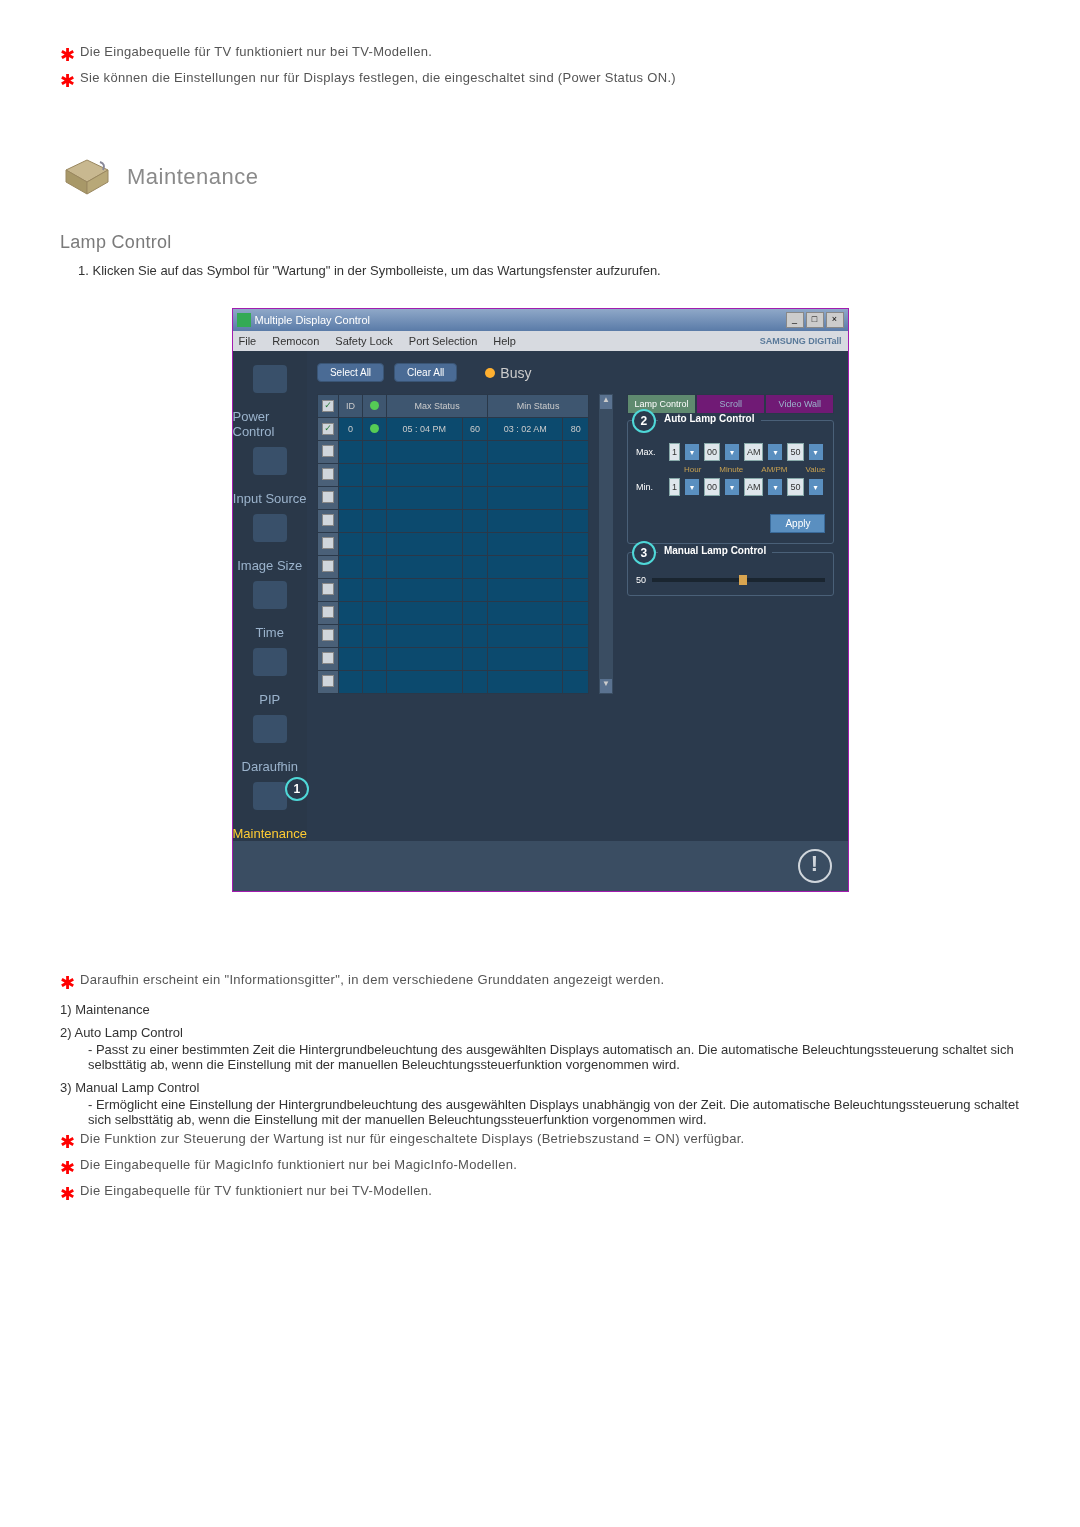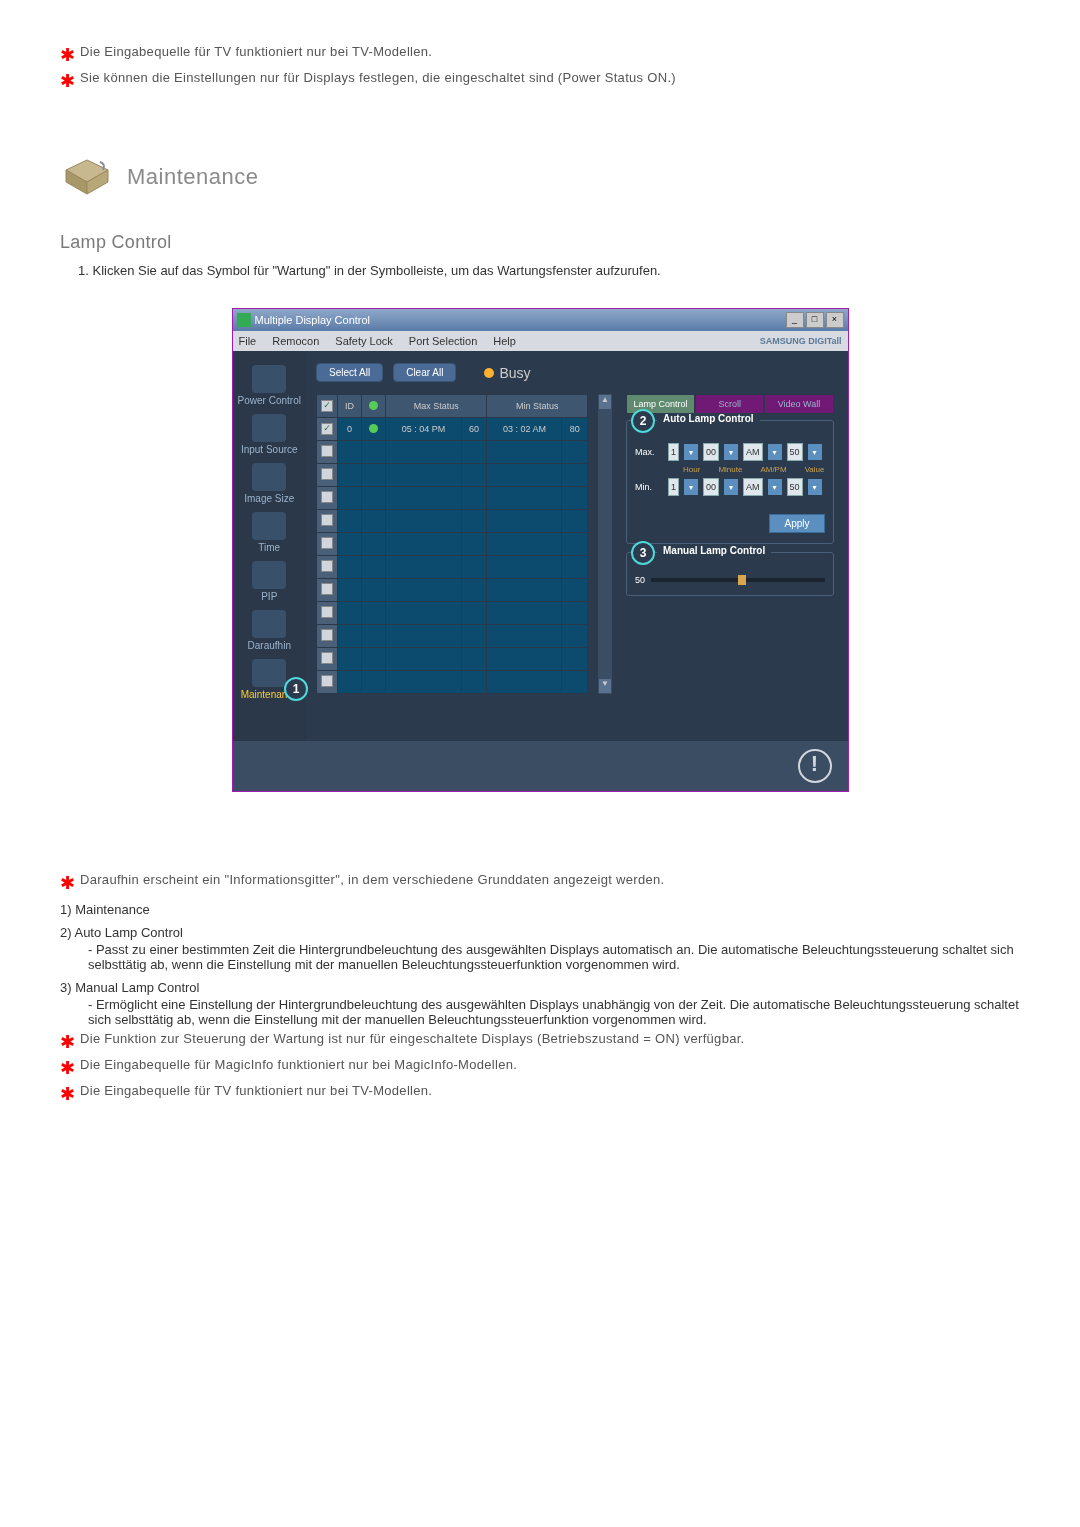--- a/index.html
+++ b/index.html
@@ -121,23 +121,23 @@
     display: flex;
     flex-direction: column;
     align-items: center;
     gap: 8px;
     position: relative;
   }
   .side-item {
     display: flex;
     flex-direction: column;
     align-items: center;
-    gap: 2px;
+    gap: 16px;
     color: #9bb3cc;
-    font-size: 10px;
+    font-size: 13px;
   }
   .side-item.active { color: #ffcc33; }
   .side-icon {
     width: 34px;
     height: 28px;
     background: #39506a;
     border-radius: 4px;
   }
   .main-area {
     flex: 1;

